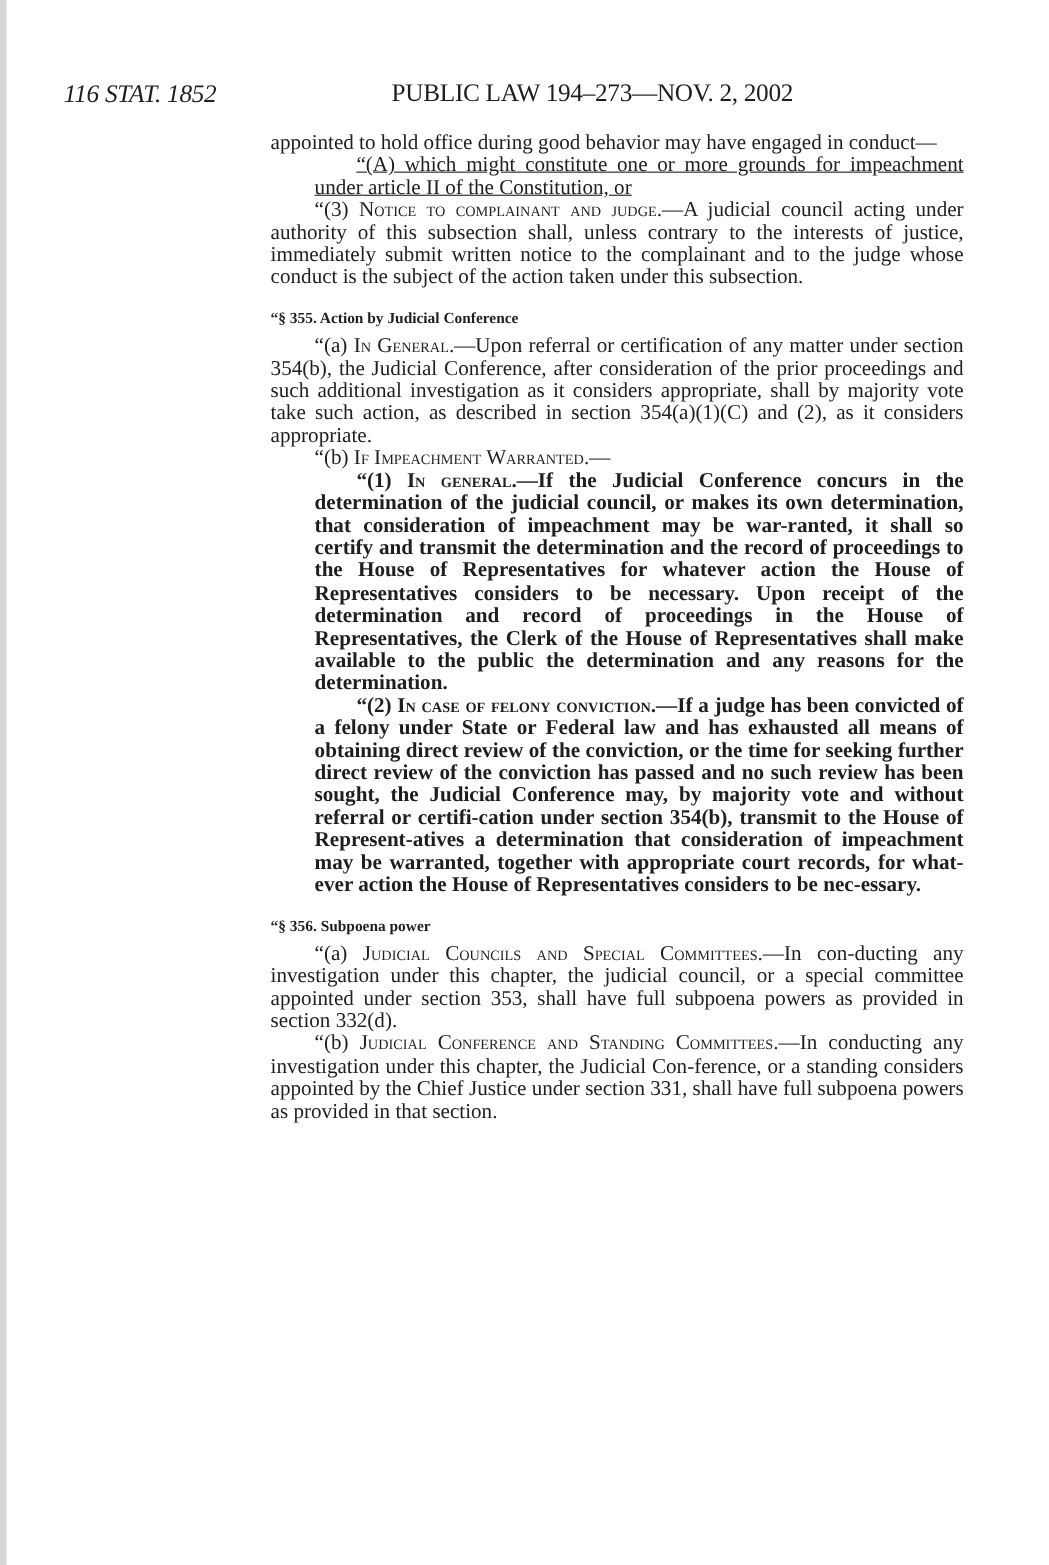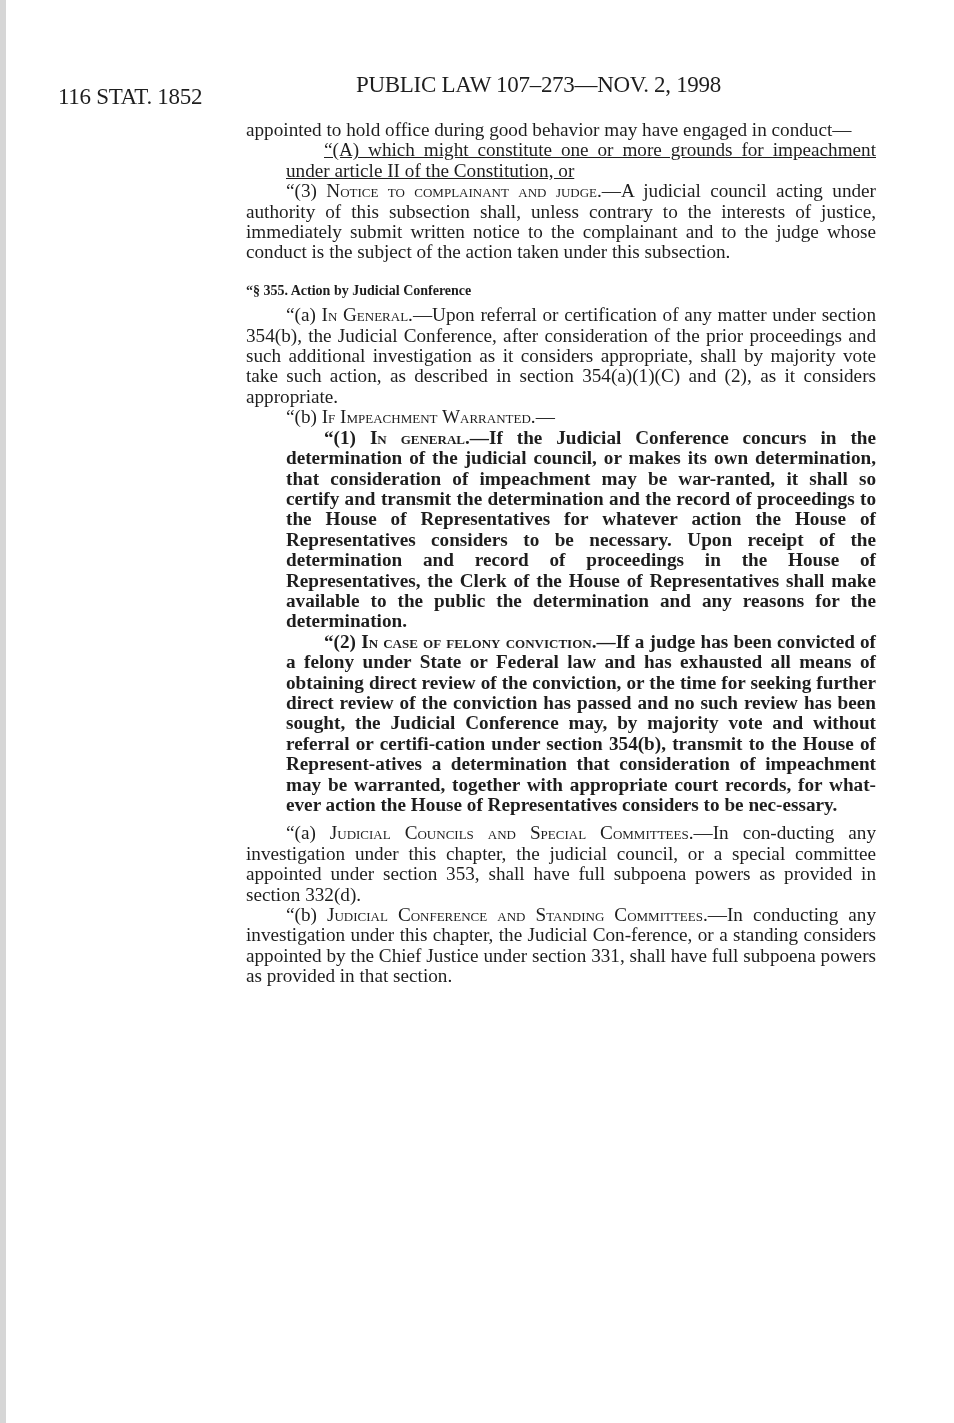--- a/index.html
+++ b/index.html
@@ -3,53 +3,54 @@
 <meta charset="utf-8">
 <style>
   html, body { margin: 0; padding: 0; }
   body {
     width: 954px; height: 1423px; background: #ffffff; position: relative; overflow: hidden;
     font-family: "DejaVu Serif", "Liberation Serif", serif; color: #1e1e1e;
   }
   .left-edge { position: absolute; left: 0; top: 0; width: 6px; height: 1423px; background: #d6d6d6; }
   .running-head { position: absolute; top: 72px; left: 58px; width: 840px; height: 30px;
     font-family: "Liberation Serif", serif; font-size: 23px; letter-spacing: -0.3px; }
-  .rh-left { position: absolute; left: 0; top: 12px; }
+  .rh-left { position: absolute; left: 0; top: 1px; font-style: italic; }
   .rh-center { position: absolute; left: 298px; top: 0; }
   .body { position: absolute; left: 246px; top: 120px; width: 630px;
     font-family: "Liberation Serif", serif; font-size: 19.2px; line-height: 20.4px; }
   .p { text-align: justify; text-align-last: left; margin: 0; }
   .ind1 { text-indent: 40px; }
   .hang1 { padding-left: 40px; text-indent: 38px; text-decoration: underline; }
   .sc { font-variant: small-caps; }
   .sec-head { font-weight: bold; margin: 10px 0 4px 0; font-size: 14px; }
   .gap { height: 8px; }
   .nested { padding-left: 40px; }
   .nested .p { text-indent: 38px; font-weight: bold; }
 </style>
 </head>
 <body>
 
 <div class="left-edge"></div>
 
 <div class="running-head">
   <span class="rh-left">116 STAT. 1852</span>
-  <span class="rh-center">PUBLIC LAW 107–273—NOV. 2, 1998</span>
+  <span class="rh-center">PUBLIC LAW 194–273—NOV. 2, 2002</span>
 </div>
 
 <div class="body">
   <p class="p">appointed to hold office during good behavior may have engaged in conduct—</p>
   <p class="p hang1">“(A) which might constitute one or more grounds for impeachment under article II of the Constitution, or</p>
   <p class="p ind1"><span>“(3) </span><span class="sc">Notice to complainant and judge.</span><span>—A judicial council acting under authority of this subsection shall, unless contrary to the interests of justice, immediately submit written notice to the complainant and to the judge whose conduct is the subject of the action taken under this subsection.</span></p>
 
   <div class="gap"></div>
   <div class="sec-head">“§ 355. Action by Judicial Conference</div>
   <p class="p ind1"><span>“(a) </span><span class="sc">In General.</span><span>—Upon referral or certification of any matter under section 354(b), the Judicial Conference, after consideration of the prior proceedings and such additional investigation as it considers appropriate, shall by majority vote take such action, as described in section 354(a)(1)(C) and (2), as it considers appropriate.</span></p>
   <p class="p ind1"><span>“(b) </span><span class="sc">If Impeachment Warranted.</span><span>—</span></p>
   <div class="nested">
     <p class="p"><span>“(1) </span><span class="sc">In general.</span><span>—If the Judicial Conference concurs in the determination of the judicial council, or makes its own determination, that consideration of impeachment may be war-ranted, it shall so certify and transmit the determination and the record of proceedings to the House of Representatives for whatever action the House of Representatives considers to be necessary. Upon receipt of the determination and record of proceedings in the House of Representatives, the Clerk of the House of Representatives shall make available to the public the determination and any reasons for the determination.</span></p>
     <p class="p"><span>“(2) </span><span class="sc">In case of felony conviction.</span><span>—If a judge has been convicted of a felony under State or Federal law and has exhausted all means of obtaining direct review of the conviction, or the time for seeking further direct review of the conviction has passed and no such review has been sought, the Judicial Conference may, by majority vote and without referral or certifi-cation under section 354(b), transmit to the House of Represent-atives a determination that consideration of impeachment may be warranted, together with appropriate court records, for what-ever action the House of Representatives considers to be nec-essary.</span></p>
   </div>
 
   <div class="gap"></div>
+  <div class="sec-head">“§ 356. Subpoena power</div>
   <p class="p ind1"><span>“(a) </span><span class="sc">Judicial Councils and Special Committees.</span><span>—In con-ducting any investigation under this chapter, the judicial council, or a special committee appointed under section 353, shall have full subpoena powers as provided in section 332(d).</span></p>
   <p class="p ind1"><span>“(b) </span><span class="sc">Judicial Conference and Standing Committees.</span><span>—In conducting any investigation under this chapter, the Judicial Con-ference, or a standing considers appointed by the Chief Justice under section 331, shall have full subpoena powers as provided in that section.</span></p>
 </div>
 
 </body></html>

